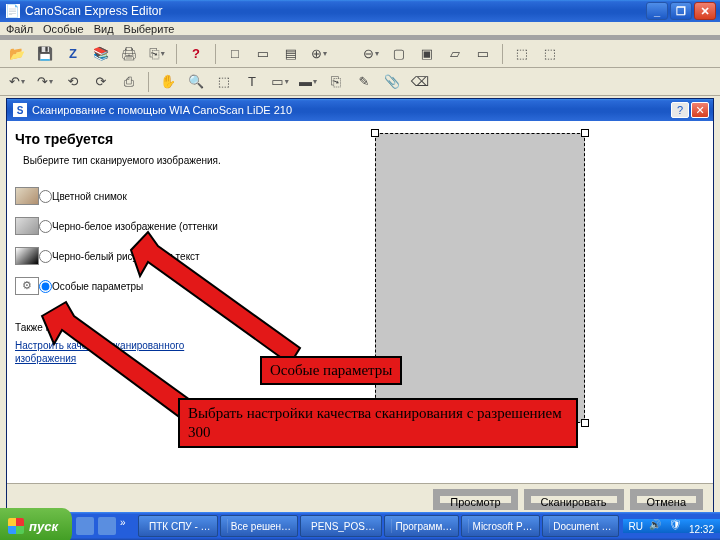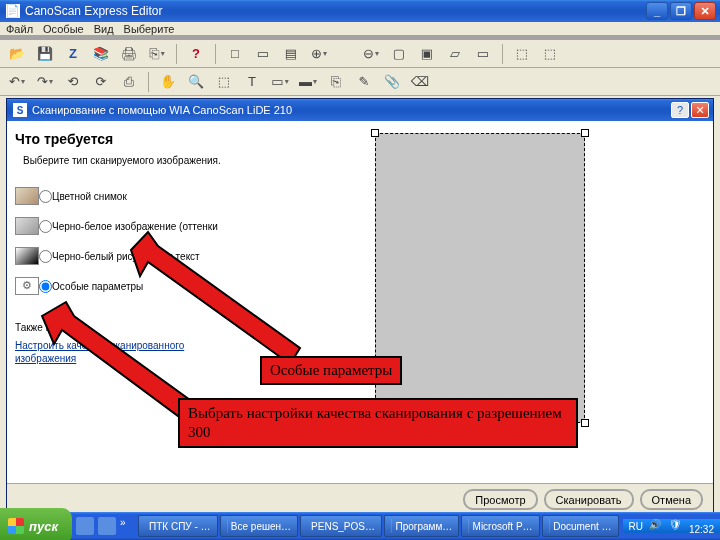--- a/index.html
+++ b/index.html
@@ -60,21 +60,21 @@
 .link{ font-size:10px; color:#003399; text-decoration:underline; cursor:pointer; line-height:1.3; display:inline-block;}
 
 .scan-right{ flex:1; background:#fff; display:flex; align-items:flex-start; justify-content:center; padding:10px 10px 4px;}
 .preview-wrap{ position:relative; width:270px; height:330px; }
 .preview-page{ position:absolute; left:30px; top:2px; width:210px; height:290px; background:#c6c6c6; border:1px dashed #000;}
 .prev-handle{ position:absolute; width:8px; height:8px; background:#fff; border:1px solid #000;}
 .ph-tl{left:26px; top:-2px;} .ph-tr{right:26px; top:-2px;}
 .ph-bl{left:26px; bottom:34px;} .ph-br{right:26px; bottom:34px;}
 
 .scan-footer{ height:32px; background:#ece9d8; border-top:1px solid #aca899; display:flex; align-items:center; justify-content:flex-end; gap:6px; padding:0 10px;}
-.btn{ height:21px; padding:0 10px; font-size:11px; background:#ece9d8; border:2px solid #a3a3a3; border-radius:10px;}
+.btn{ height:21px; padding:0 10px; font-size:11px; background:#ece9d8; border:7px solid #a3a3a3; border-radius:0;}
 
 
 .app-status{ height:18px; background:#ece9d8; border-top:1px solid #aca899; display:flex; align-items:center; padding:0 6px; font-size:10px; color:#333; justify-content:space-between;}
 .app-status .cells{display:flex; gap:8px;}
 .app-status .cell{padding:0 6px;}
 
 
 .taskbar{ position:absolute; left:0; bottom:0; width:720px; height:28px; background:linear-gradient(to bottom,#3f8cf3 0%, #245edb 8%, #245edb 92%, #1b48a8 100%); display:flex; align-items:center; color:white; font-size:10px;}
 .startbtn{ height:36px; padding:0 14px 0 8px; background:linear-gradient(to bottom,#6fbf4a,#3d9a20); display:flex; align-items:center; gap:5px; font-style:italic; font-weight:bold; font-size:13px; border-radius:0 10px 10px 0;}
 .startbtn .winflag{width:16px;height:16px;background:

